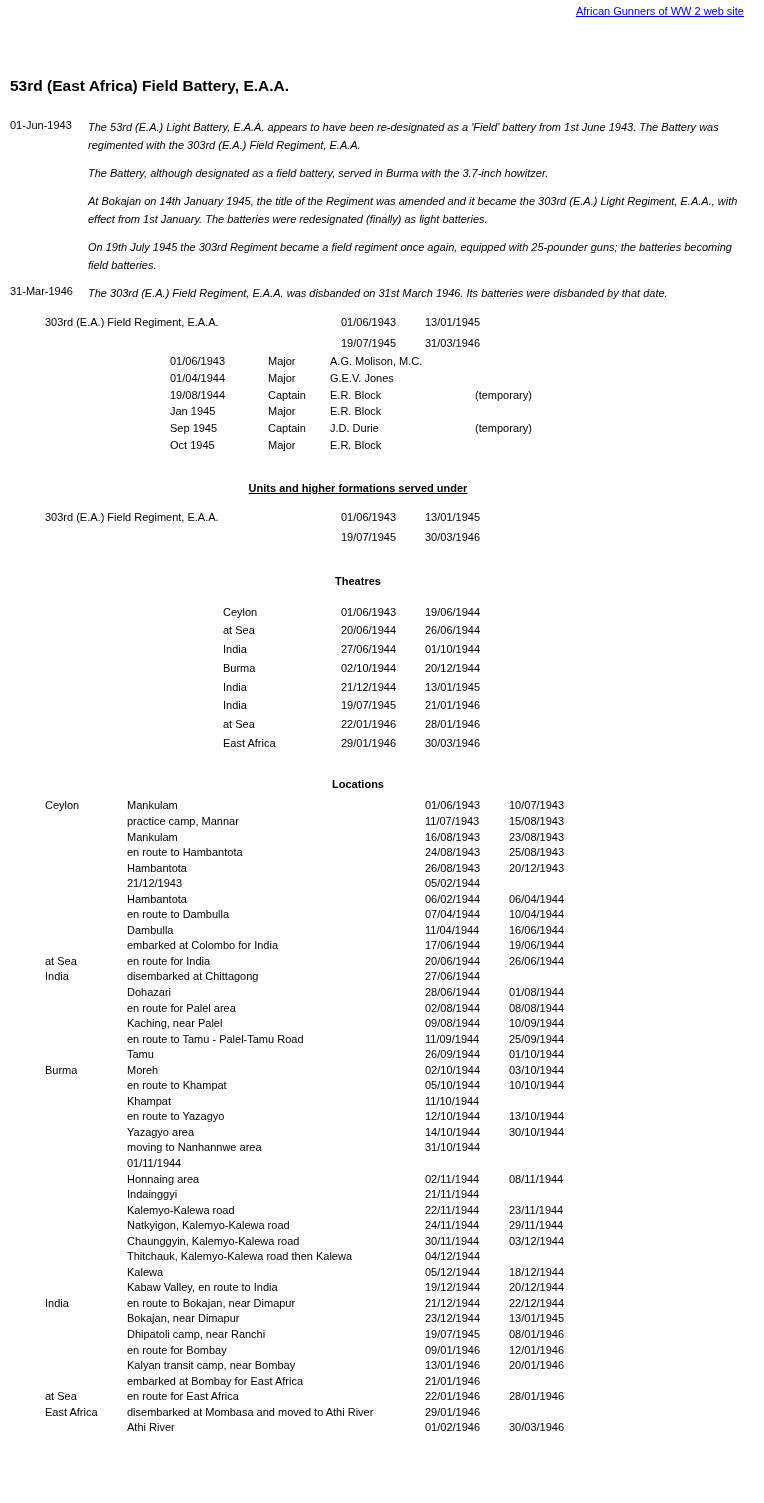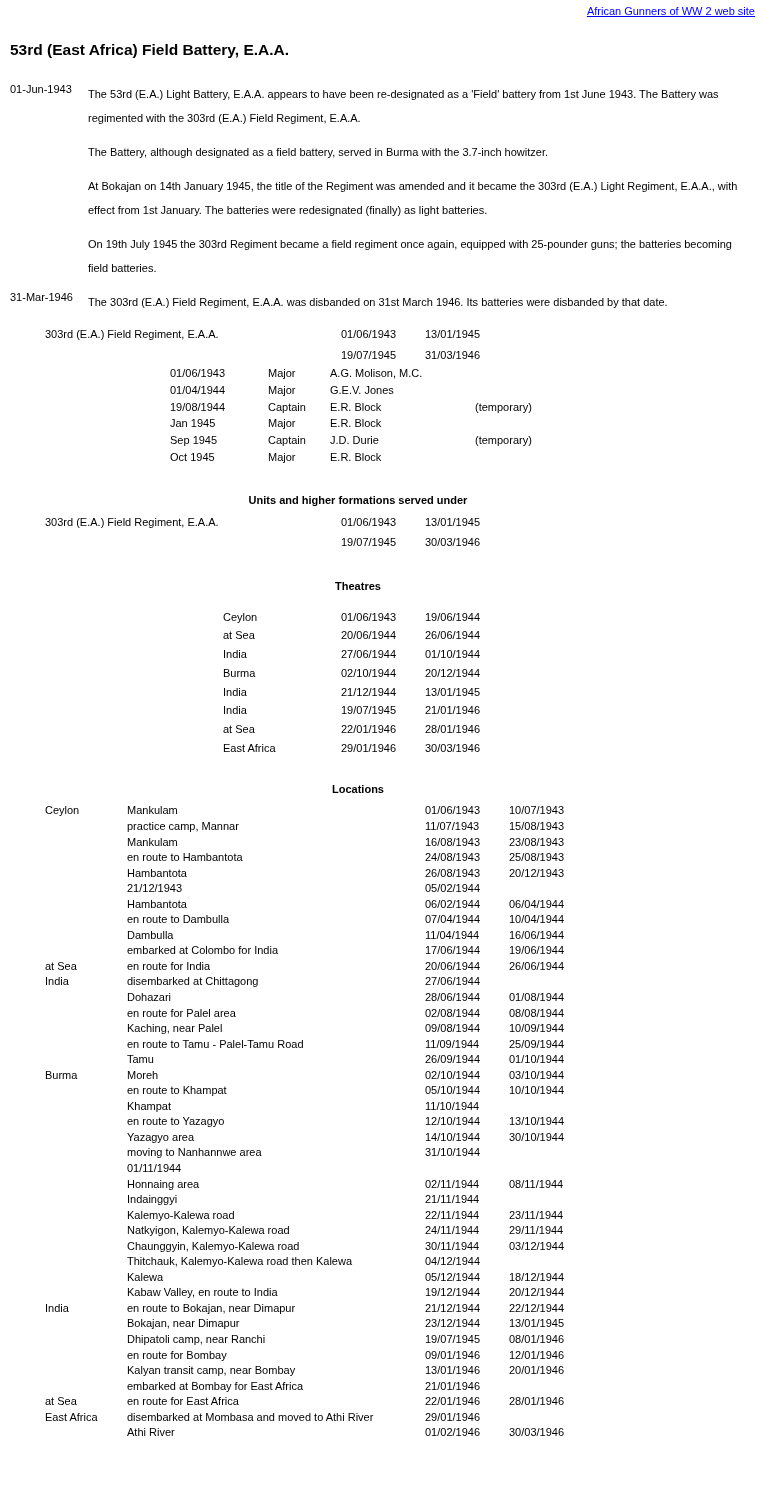--- a/index.html
+++ b/index.html
@@ -7,37 +7,37 @@
     width: 764px;
     min-height: 1503px;
     box-sizing: border-box;
     background: #ffffff;
     color: #000000;
     font-family: "Liberation Sans", "DejaVu Sans", sans-serif;
     font-size: 11px;
     position: relative;
     padding-bottom: 30px;
   }
-  .link-row { text-align: right; padding: 5px 9px 0 0; height: 16px; }
+  .link-row { text-align: right; padding: 5px 20px 0 0; height: 16px; }
   .site-link { color: #0000EE; text-decoration: underline; font-size: 11px; cursor: pointer; }
 
   h1.page-title {
     font-size: 15.5px;
     font-weight: bold;
-    margin: 20px 0 23px 10px;
+    margin: 56px 0 23px 10px;
   }
 
   
   .hist-row {
     display: grid;
     grid-template-columns: 78px 1fr;
     margin: 0 18px 0 10px;
   }
   .hist-date { padding-top: 1px; }
-  .hist-paras p { margin: 0 0 10px 0; line-height: 24px; }
+  .hist-paras p { margin: 0 0 10px 0; line-height: 18px; font-style: italic; }
   .hist-paras p.gap-before { margin-top: 4px; }
 
   
   .section-heading {
     width: 716px;
     text-align: center;
     font-weight: bold;
     font-size: 11px;
   }
 
@@ -64,21 +64,21 @@
   }
 
   .table-locations { margin-left: 45px; }
   .table-locations .trow {
     grid-template-columns: 82px 298px 84px 1fr;
     line-height: 15.55px;
   }
 
   .hd-regimented { margin: 18px 0 14px 0; }
   .hd-commanders { margin: 16px 0 16px 0; }
-  .hd-units      { margin: 28px 0 6px 0; }
+  .hd-units      { margin: 28px 0 13px 0; text-decoration: underline; }
   .hd-theatres   { margin: 27px 0 16px 0; }
   .hd-locations  { margin: 26px 0 8px 0; }
 </style>
 </head>
 <body>
 
 <div class="page">
 
   <div class="link-row">
     <a class="site-link" href="#">African Gunners of WW 2 web site</a>

